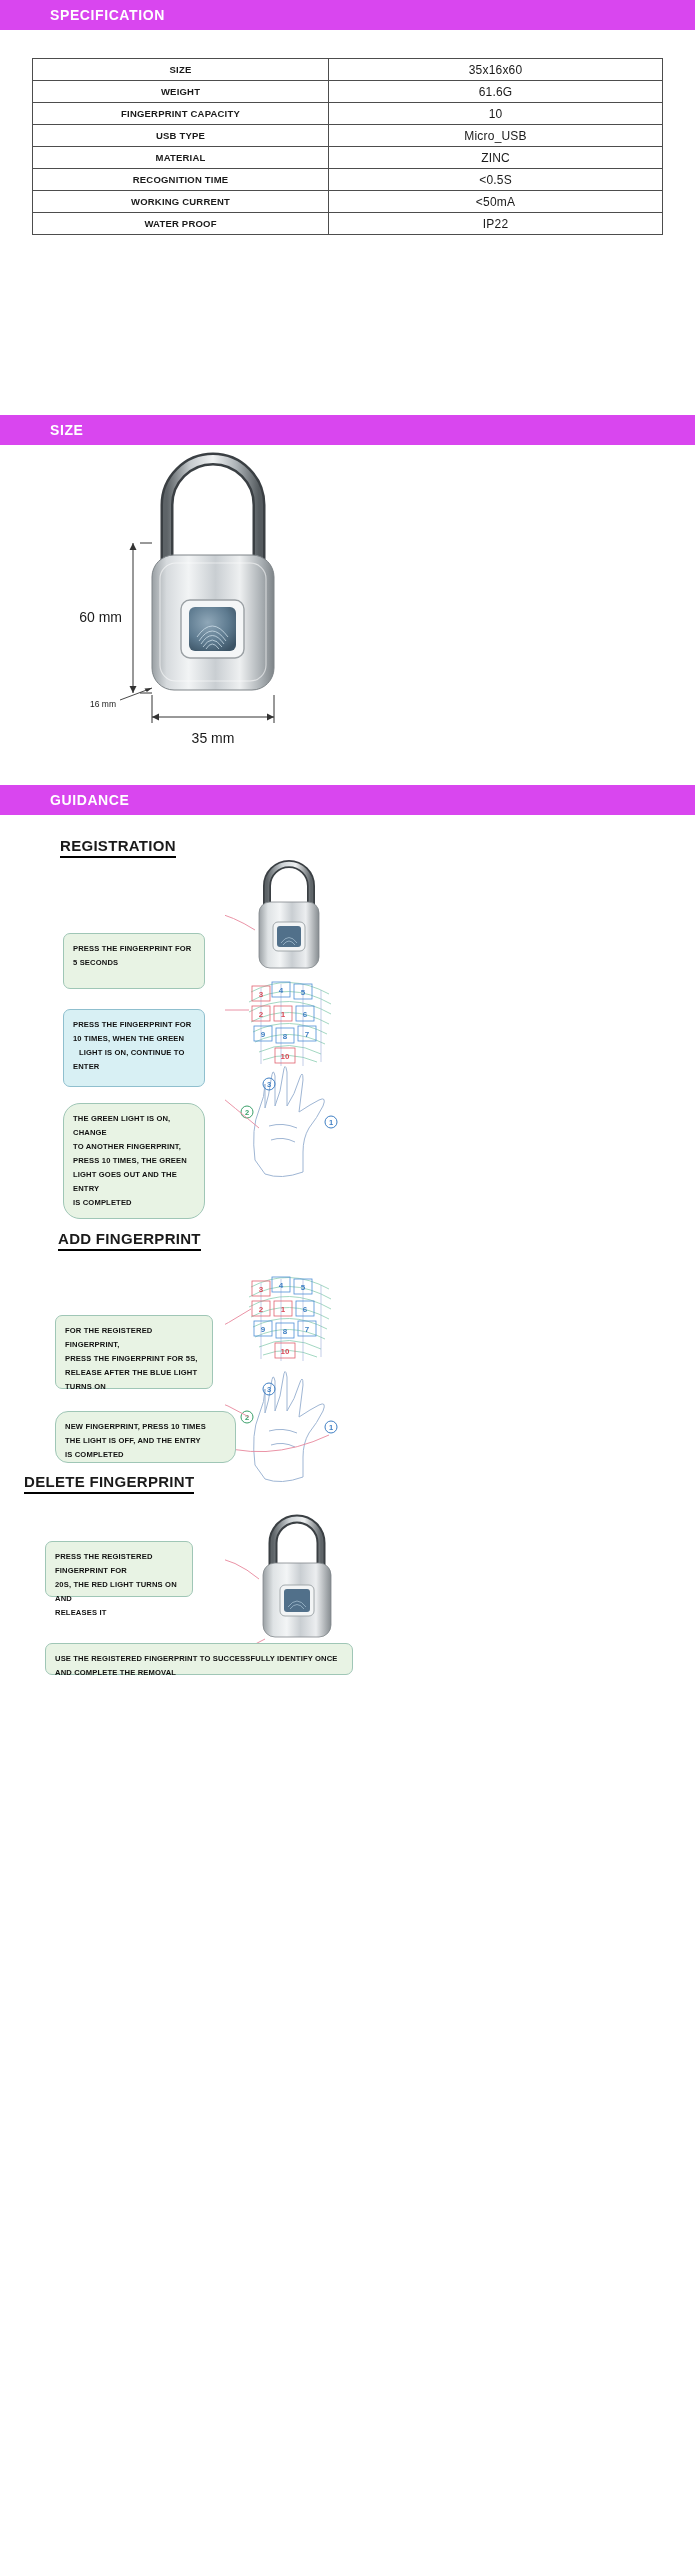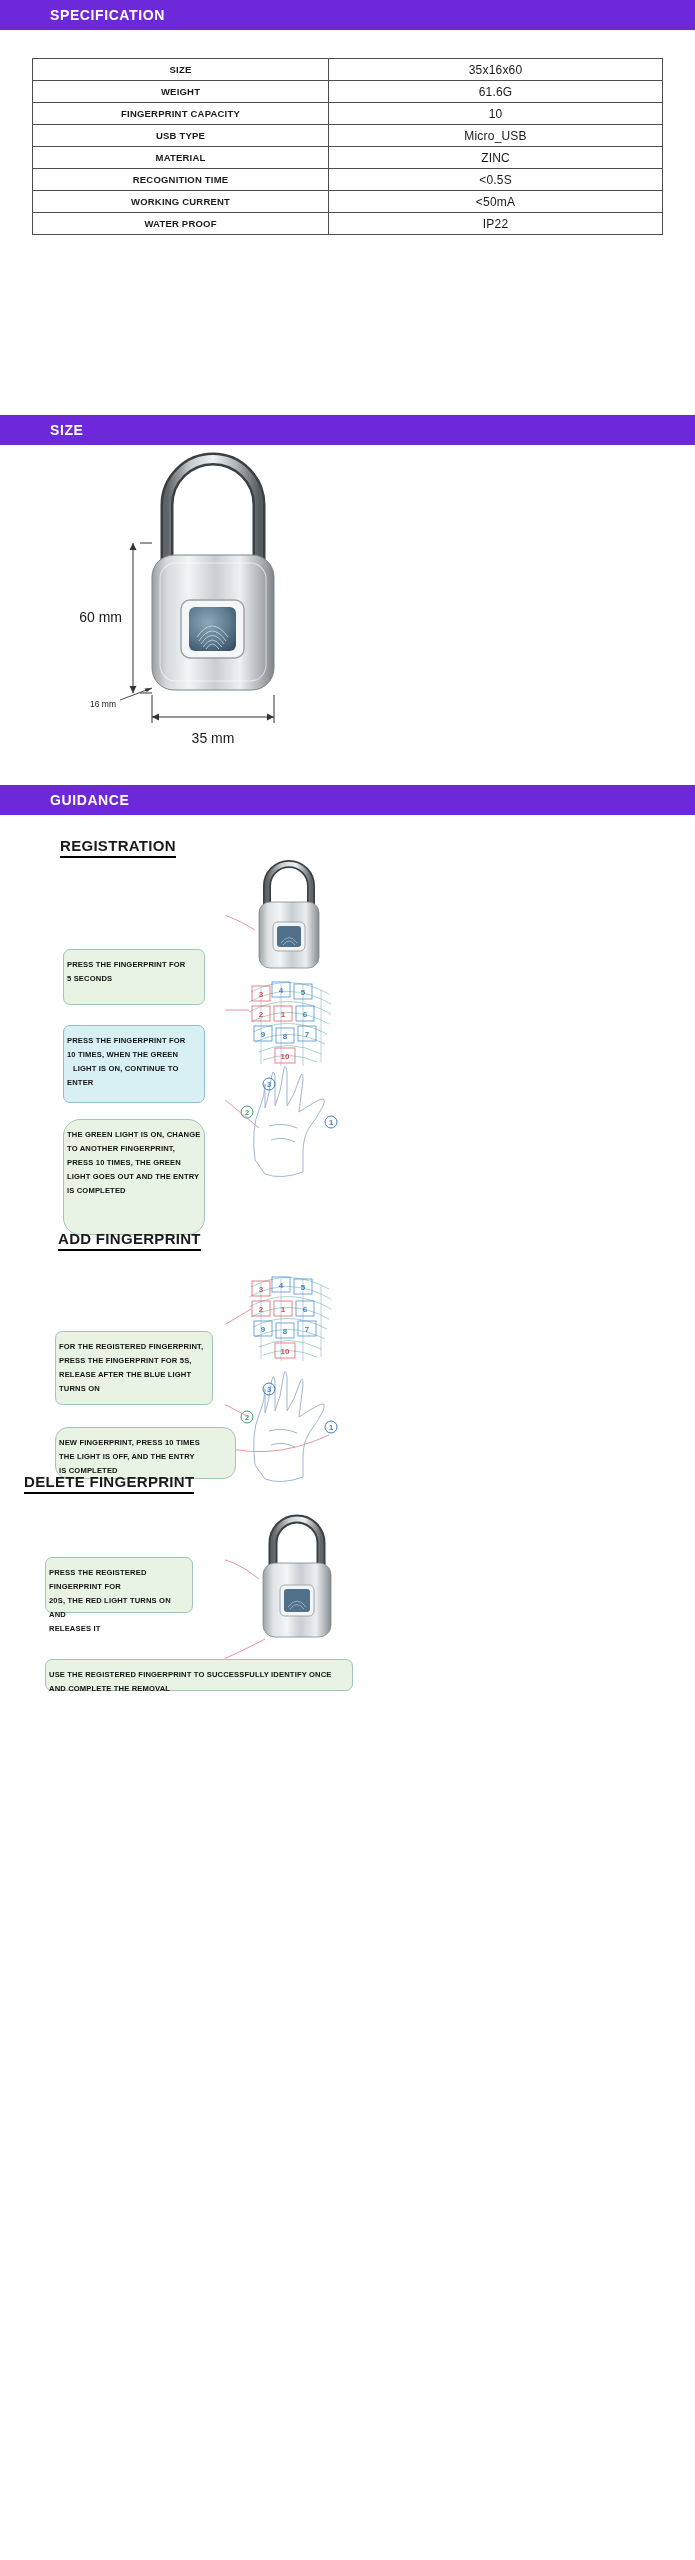--- a/index.html
+++ b/index.html
@@ -11,21 +11,21 @@
     font-family: "Liberation Sans", sans-serif;
     color: #1a1a1a;
     position: relative;
     overflow: hidden;
   }
 
   
   .banner {
     width: 100%;
     height: 30px;
-    background: #6d28d9;
+    background: #d946ef;
     display: flex;
     align-items: center;
     position: relative;
   }
   .banner .banner-title {
     color: #ffffff;
     font-size: 14px;
     font-weight: bold;
     letter-spacing: 0.6px;
     margin-left: 50px;
@@ -82,23 +82,22 @@
 
   .callout {
     position: absolute;
     background: #e8f3e4;
     border: 1px solid #9fc6b6;
     border-radius: 7px;
     font-size: 7.6px;
     font-weight: bold;
     line-height: 1.85;
     letter-spacing: 0.15px;
-    padding: 8px 3px;
+    padding: 8px 9px;
     color: #111;
-    margin-top: 16px;
   }
   .callout.blue {
     background: #d8f0f4;
     border-color: #8fbfce;
   }
   .art { position: absolute; }
 </style>
 </head>
 <body>
 

